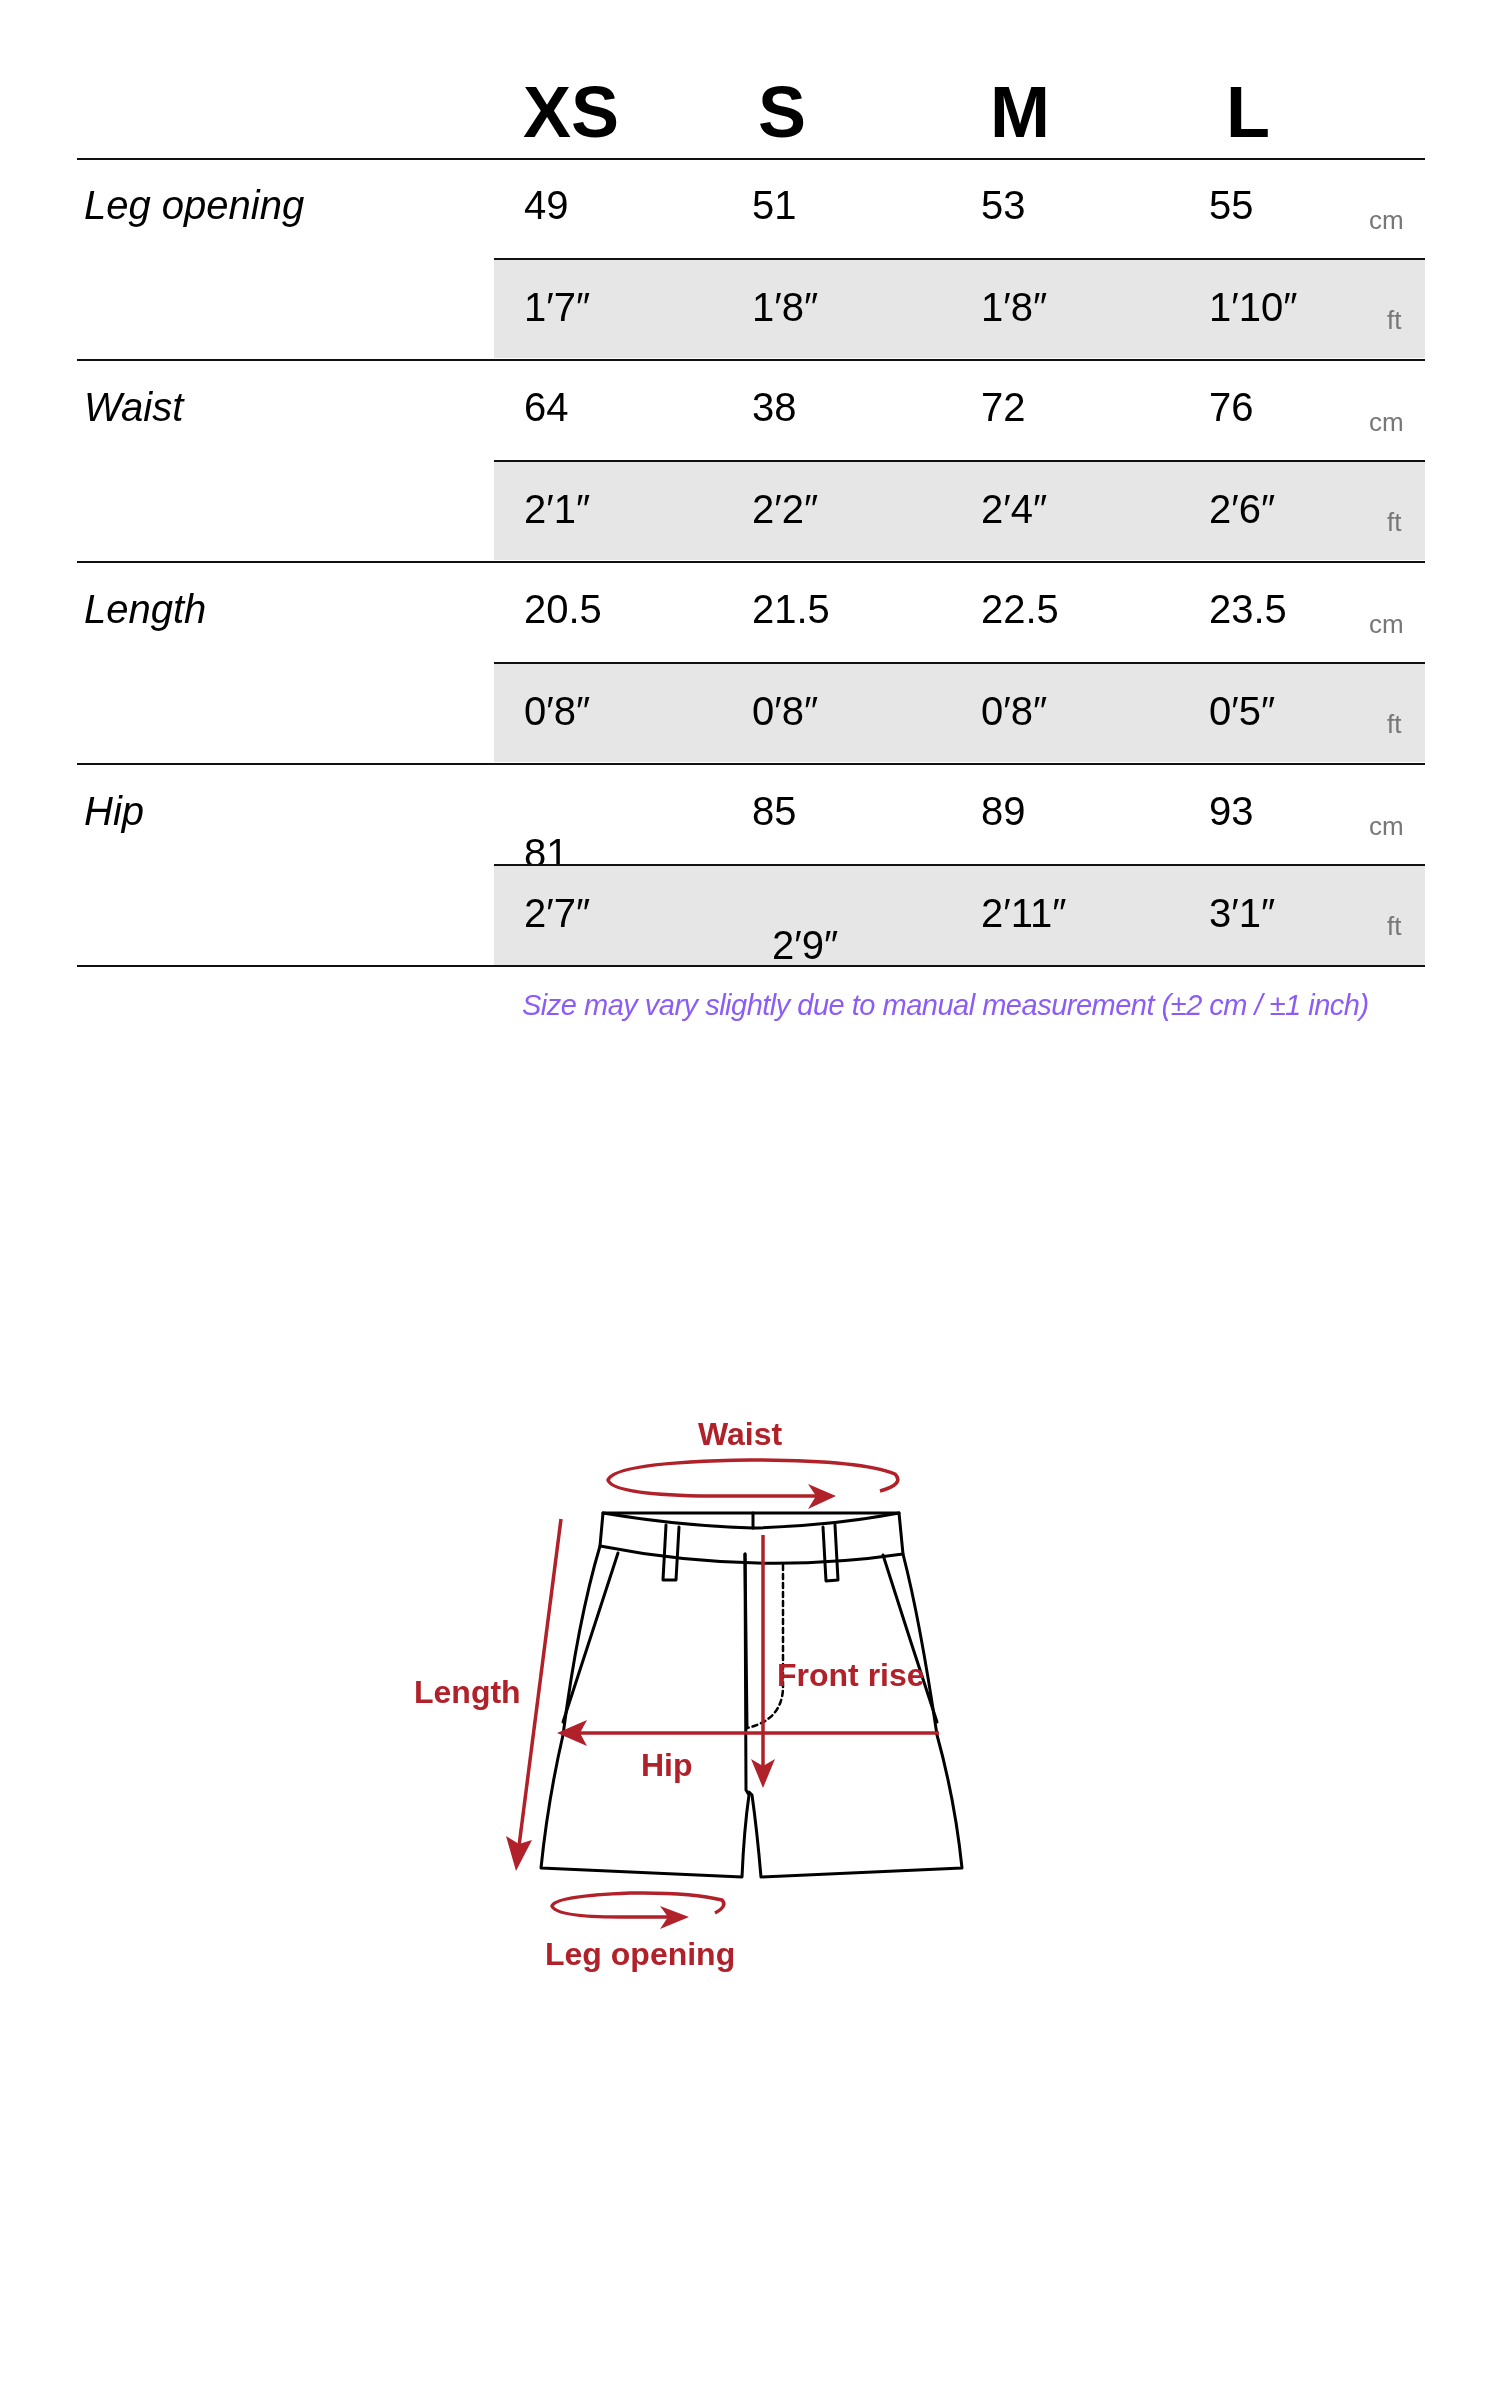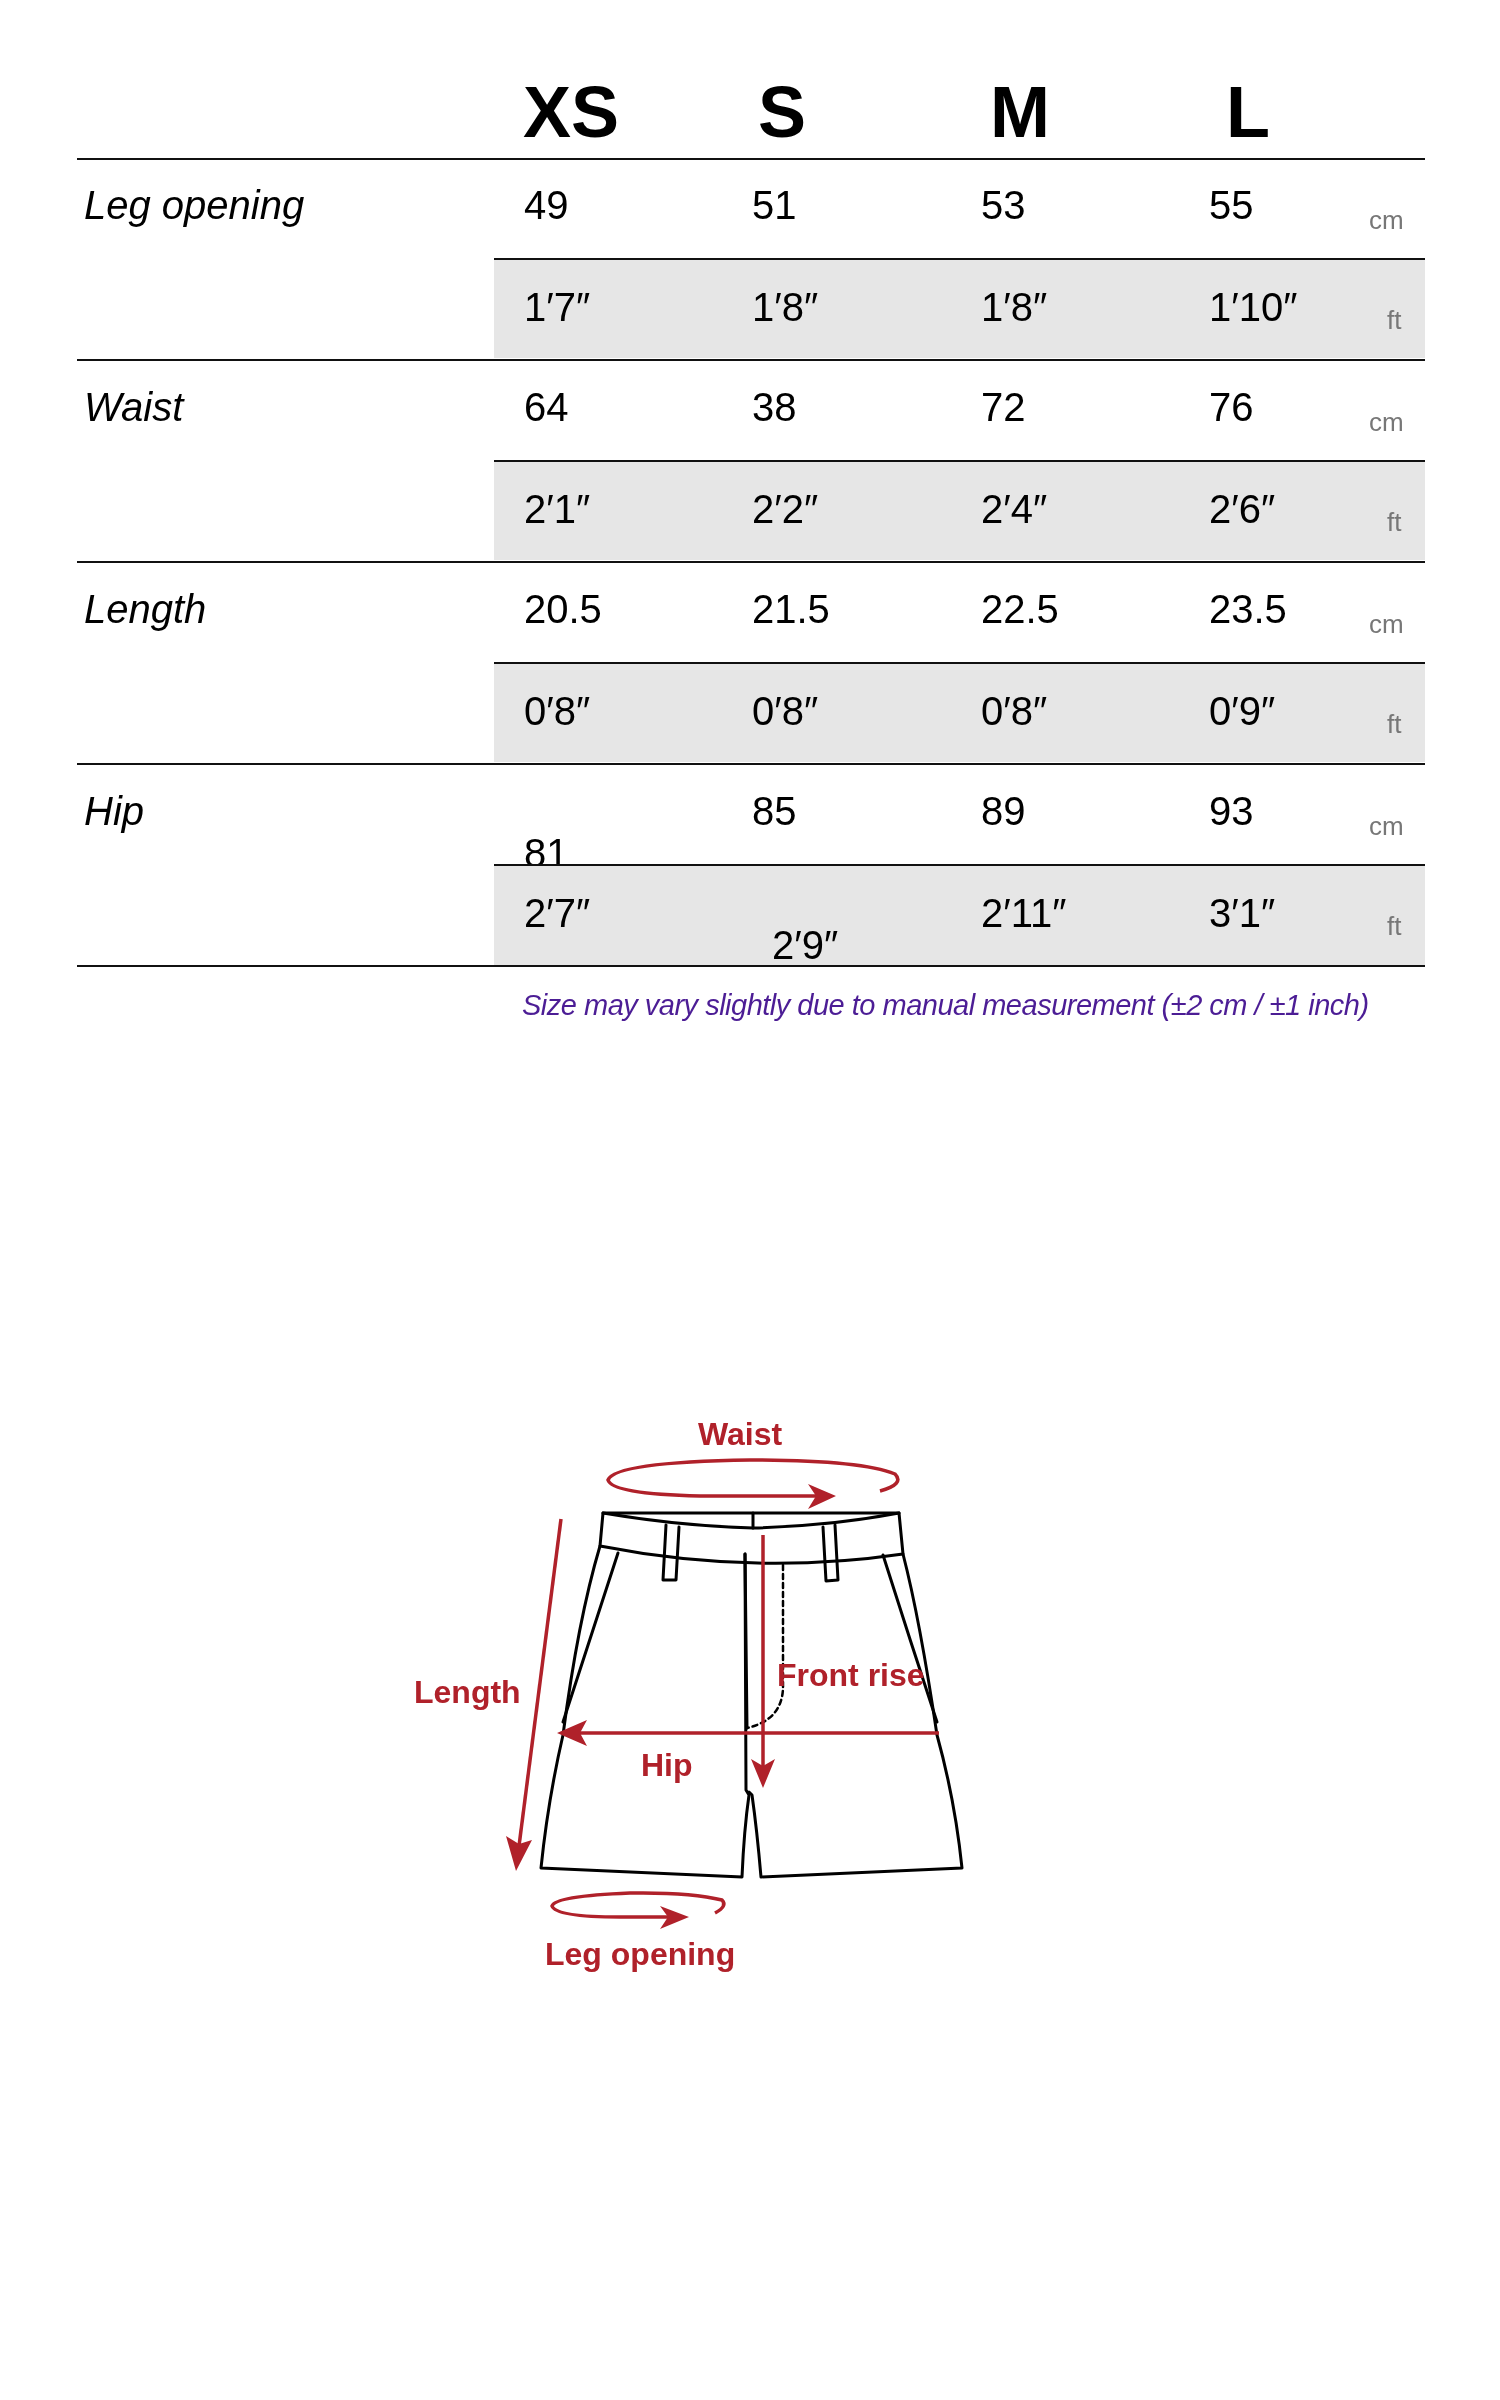--- a/index.html
+++ b/index.html
@@ -4,21 +4,21 @@
 <style>
   html, body { margin:0; padding:0; background:#ffffff; }
   body { width:1500px; height:2400px; position:relative; overflow:hidden; font-family:"Liberation Sans", sans-serif; color:#000; }
   .abs { position:absolute; }
   .size-head { position:absolute; top:80px; font-size:72px; font-weight:bold; line-height:64px; letter-spacing:0; }
   .hline { position:absolute; height:2px; background:#111; }
   .gray { position:absolute; background:#e6e6e6; }
   .label { position:absolute; font-style:italic; font-size:40px; line-height:46px; color:#000; }
   .val { position:absolute; font-size:40px; line-height:46px; color:#000; }
   .unit { position:absolute; font-size:26px; line-height:30px; color:#777; }
-  .note { position:absolute; font-style:italic; font-size:29px; line-height:34px; color:#4c1d95; letter-spacing:-0.5px; }
+  .note { position:absolute; font-style:italic; font-size:29px; line-height:34px; color:#8b5cf6; letter-spacing:-0.5px; }
   svg text { font-family:"Liberation Sans", sans-serif; font-weight:bold; }
 </style>
 </head>
 <body>
 
 <div class="size-head" style="left:523px;">XS</div>
 <div class="size-head" style="left:758px;">S</div>
 <div class="size-head" style="left:990px;">M</div>
 <div class="size-head" style="left:1226px;">L</div>
 
@@ -63,21 +63,21 @@
   <div class="val" style="left:524px; top:586px;">20.5</div>
   <div class="val" style="left:752px; top:586px;">21.5</div>
   <div class="val" style="left:981px; top:586px;">22.5</div>
   <div class="val" style="left:1209px; top:586px;">23.5</div>
   <div class="unit" style="left:1369px; top:609px;">cm</div>
   <div class="hline" style="left:494px; width:931px; top:662px;"></div>
   <div class="gray" style="left:494px; width:931px; top:664px; height:98px;"></div>
   <div class="val" style="left:524px; top:688px;">0′8″</div>
   <div class="val" style="left:752px; top:688px;">0′8″</div>
   <div class="val" style="left:981px; top:688px;">0′8″</div>
-  <div class="val" style="left:1209px; top:688px;">0′9″</div>
+  <div class="val" style="left:1209px; top:688px;">0′5″</div>
   <div class="unit" style="left:1387px; top:709px;">ft</div>
   <div class="hline" style="left:77px; width:1348px; top:763px;"></div>
 </div>
 
 <div>
   <div class="label" style="left:84px; top:788px;">Hip</div>
   <div class="val" style="left:524px; top:788px;margin-top:42px;">81</div>
   <div class="val" style="left:752px; top:788px;">85</div>
   <div class="val" style="left:981px; top:788px;">89</div>
   <div class="val" style="left:1209px; top:788px;">93</div>

